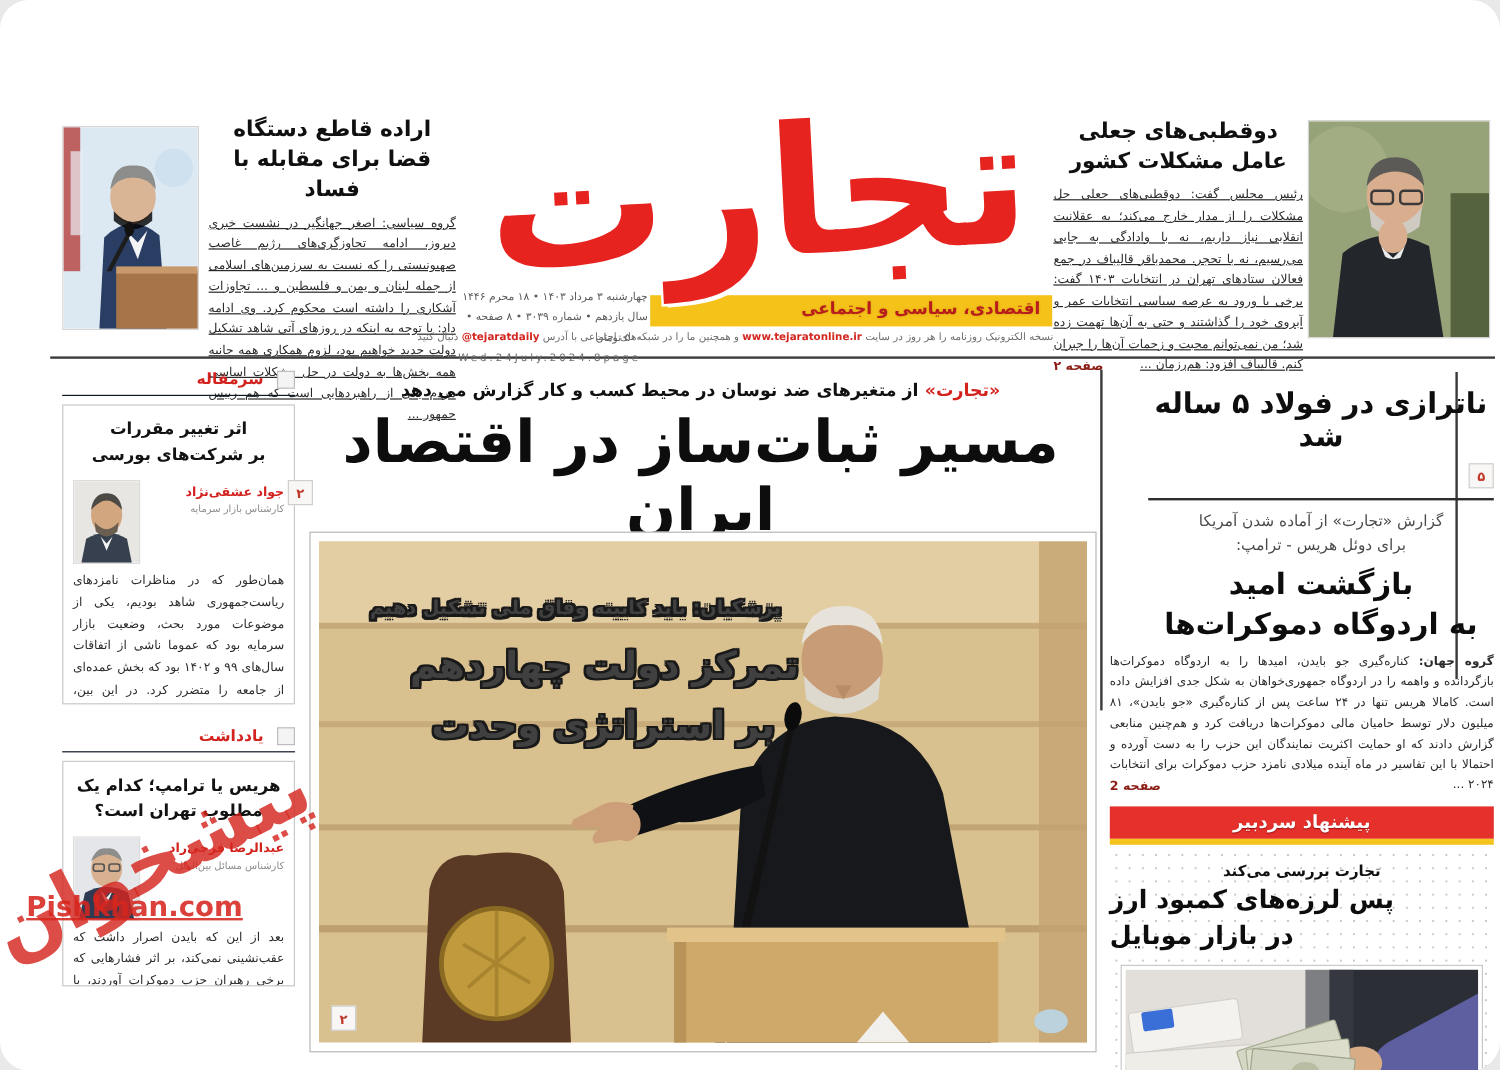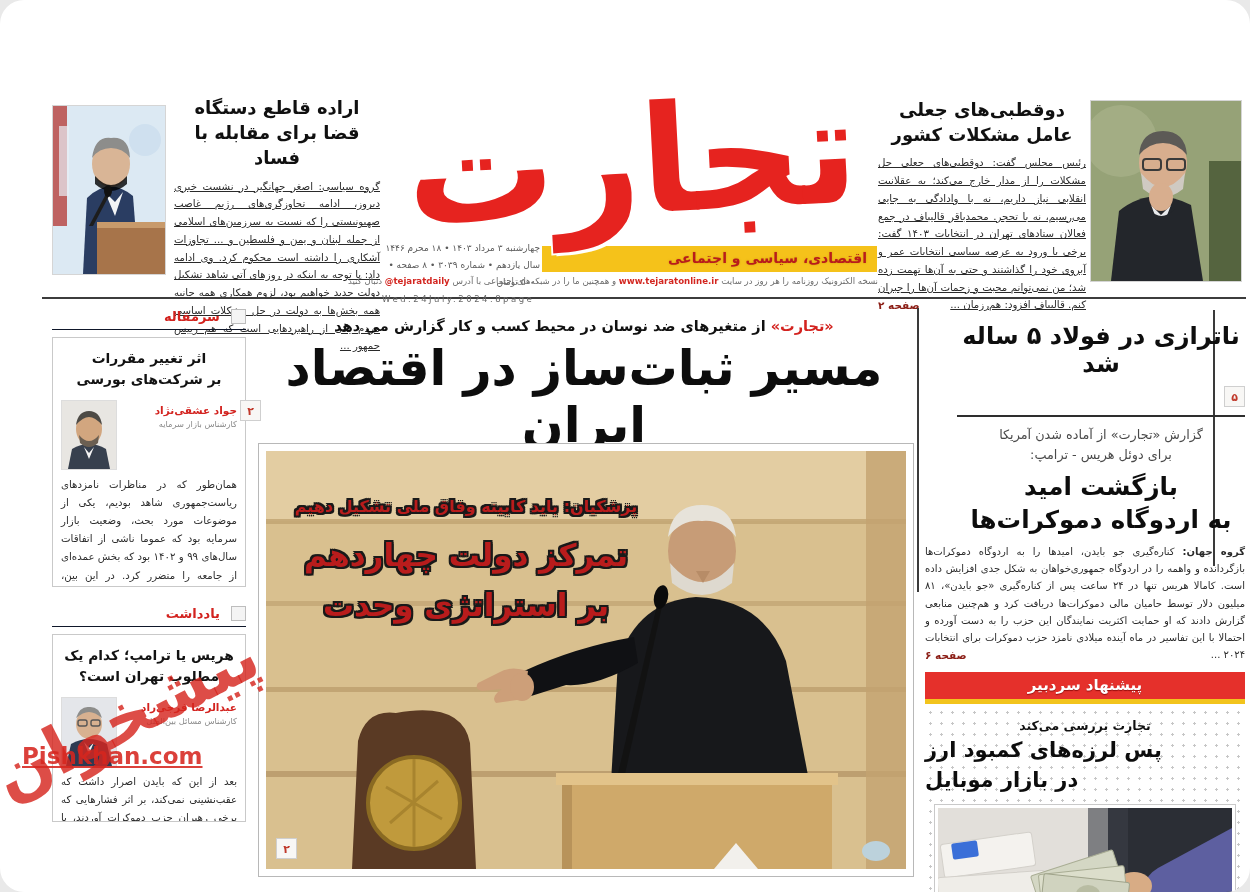--- a/index.html
+++ b/index.html
@@ -47,21 +47,21 @@
   .side-body { margin-top:4px; font-size:10.2px; color:#2c2c2c; text-align:justify; line-height:1.78; }
 
   
   .center-kicker { position:absolute; left:256px; top:318px; width:656px; text-align:center; font-size:14.5px; font-weight:bold; color:#111; }
   .center-kicker .brand { color:#d3231f; }
   .center-head { position:absolute; left:256px; top:340px; width:656px; text-align:center; font-size:49px; font-weight:bold; color:#0d0d0d; letter-spacing:-1px; }
   .badge { display:inline-block; width:21px; height:21px; border:1px solid #cfcfcf; background:#f8f7f5; color:#c0392b; font-size:11px; font-weight:bold; text-align:center; line-height:21px; }
   .badge-main { position:absolute; left:240px; top:400px; }
   .photo-frame { position:absolute; left:258px; top:443px; width:656px; height:434px; border:1px solid #b8b8b8; background:#fff; padding:7px; }
   .photo-frame .inner { position:relative; width:100%; height:100%; overflow:hidden; }
-  .ov { position:absolute; z-index:5; color:#b91c1c; font-weight:bold; text-align:center;
+  .ov { position:absolute; z-index:5; color:#404040; font-weight:bold; text-align:right;
         text-shadow:-2px 0 0 #1a1a1a, 2px 0 0 #1a1a1a, 0 -2px 0 #1a1a1a, 0 2px 0 #1a1a1a, -2px 2px 0 #1a1a1a, 2px -2px 0 #1a1a1a, 2px 2px 0 #1a1a1a, -2px -2px 0 #1a1a1a; }
   .ov-kicker { top:46px; left:15px; width:370px; font-size:16px; }
   .ov-l1 { top:86px; left:0px; width:400px; font-size:31px; }
   .ov-l2 { top:136px; left:20px; width:360px; font-size:31px; }
   .badge-photo { position:absolute; left:10px; bottom:10px; z-index:6; }
 
   
   .vline1 { position:absolute; left:917px; top:308px; width:2px; height:284px; background:#3a3a3a; }
   .vline2 { position:absolute; left:1213px; top:310px; width:2px; height:256px; background:#3a3a3a; }
   .rcol { position:absolute; left:925px; top:308px; width:320px; }
@@ -294,21 +294,21 @@
         <div>گزارش «تجارت» از آماده شدن آمریکا</div>
         <div>برای دوئل هریس - ترامپ:</div>
       </div>
       <div class="hope-head">
         <div>بازگشت امید</div>
         <div>به اردوگاه دموکرات‌ها</div>
       </div>
       <div class="hope-body">
         <span class="lead">گروه جهان:</span>
         <span>کناره‌گیری جو بایدن، امیدها را به اردوگاه دموکرات‌ها بازگردانده و واهمه را در اردوگاه جمهوری‌خواهان به شکل جدی افزایش داده است. کامالا هریس تنها در ۲۴ ساعت پس از کناره‌گیری «جو بایدن»، ۸۱ میلیون دلار توسط حامیان مالی دموکرات‌ها دریافت کرد و هم‌چنین منابعی گزارش دادند که او حمایت اکثریت نمایندگان این حزب را به دست آورده و احتمالا با این تفاسیر در ماه آینده میلادی نامزد حزب دموکرات برای انتخابات ۲۰۲۴ ...</span>
-        <span class="pref">صفحه ۶</span>
+        <span class="pref">صفحه 2</span>
       </div>
     </div>
 
     <div class="edbar">
       <span>پیشنهاد سردبیر</span>
     </div>
     <div class="edbar-yellow"></div>
 
     <div class="dotted">
       <div class="dot-kicker">تجارت بررسی می‌کند</div>

